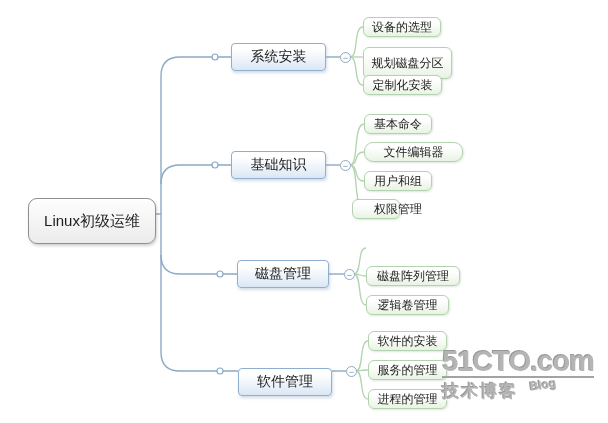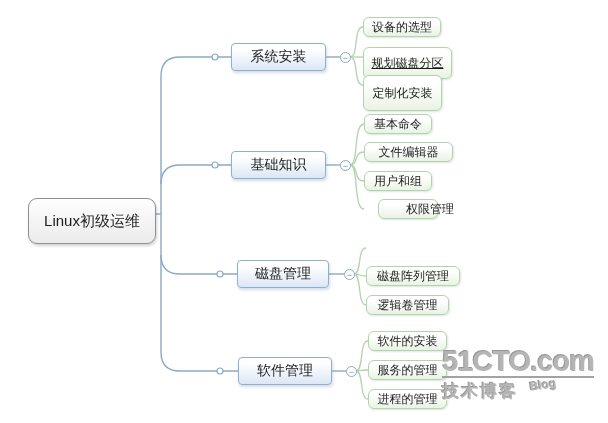--- a/index.html
+++ b/index.html
@@ -27,28 +27,28 @@
         box-shadow:1px 1px 2px rgba(120,160,120,.25);}
   .collapse{position:absolute;width:11px;height:11px;border-radius:50%;
         border:1px solid var(--branch-line);background:#fff;box-sizing:border-box;
         display:flex;align-items:center;justify-content:center;
         font-size:9px;line-height:8px;color:#6d8db0;cursor:pointer;}
   
   #n-root{left:28px;top:198px;width:128px;height:46px;}
   #n-b0{left:231px;top:43px;width:95px;height:28px;}
   #n-b1{left:231px;top:151px;width:95px;height:28px;justify-content:center;}
   #n-b2{left:237px;top:260px;width:92px;height:28px;}
-  #n-b3{left:238px;top:357px;width:94px;height:28px;}
+  #n-b3{left:238px;top:368px;width:94px;height:28px;}
   #n-c00{left:363px;top:17px;width:78px;height:20px;}
-  #n-c01{left:363px;top:47px;width:89px;height:32px;text-decoration:underline;}
-  #n-c02{left:363px;top:75px;width:79px;height:36px;}
+  #n-c01{left:363px;top:47px;width:89px;height:32px;}
+  #n-c02{left:363px;top:75px;width:79px;height:20px;}
   #n-c10{left:364px;top:114px;width:68px;height:20px;}
-  #n-c11{left:364px;top:142px;width:89px;height:20px;}
+  #n-c11{left:364px;top:142px;width:99px;height:20px;border-radius:9px;}
   #n-c12{left:364px;top:171px;width:68px;height:20px;}
-  #n-c13{left:378px;top:199px;width:60px;height:20px;padding-left:44px;}
+  #n-c13{left:352px;top:199px;width:48px;height:20px;padding-left:44px;}
   #n-c20{left:366px;top:238px;width:122px;height:20px;}
   #n-c21{left:366px;top:266px;width:94px;height:20px;}
   #n-c22{left:366px;top:295px;width:83px;height:20px;}
   #n-c30{left:368px;top:331px;width:79px;height:20px;}
   #n-c31{left:368px;top:360px;width:79px;height:20px;}
   #n-c32{left:368px;top:389px;width:79px;height:20px;}
   #cb0{left:340px;top:52px;} #cb1{left:340px;top:160px;}
   #cb2{left:344px;top:269px;} #cb3{left:346px;top:366px;}
   
   .watermark{position:absolute;right:14px;top:346px;text-align:left;user-select:none;}

